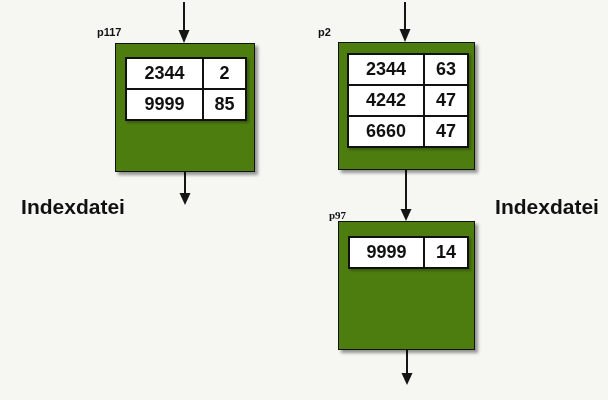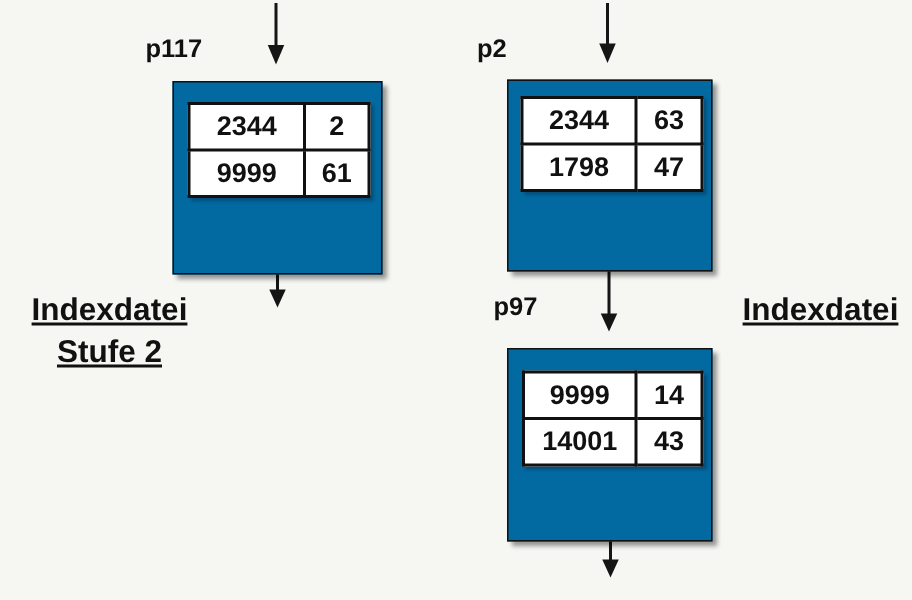--- a/index.html
+++ b/index.html
@@ -19,29 +19,28 @@
   .arrows {
     position: absolute;
     left: 0; top: 0;
     width: 608px; height: 400px;
     pointer-events: none;
   }
   .arrows line { stroke: #151515; stroke-width: 2; }
   .arrows polygon { fill: #151515; }
   .node-box {
     position: absolute;
-    background: #0369a1;
+    background: #4d7c0f;
     border: 1.5px solid #111;
     box-shadow: 3px 3px 3px rgba(0,0,0,0.40);
     box-sizing: border-box;
-    margin-top: 11px;
   }
   .node-label {
     position: absolute;
-    font-size: 17px;
+    font-size: 11px;
     font-weight: 600;
     line-height: 17px;
     white-space: nowrap;
   }
   .kv {
     position: absolute;
     border-collapse: collapse;
     background: #fff;
     box-shadow: 2px 2px 2px rgba(0,0,0,0.25);
   }
@@ -58,21 +57,21 @@
   }
   .caption {
     position: absolute;
     width: 124px;
     text-align: center;
     font-size: 21px;
     font-weight: 600;
     line-height: 28px;
     white-space: nowrap;
   }
-  .caption div { white-space: nowrap; text-decoration: underline; }
+  .caption div { white-space: nowrap; }
 </style>
 </head>
 <body>
 
 <div class="stage">
 
   <svg class="arrows" viewBox="0 0 608 400" xmlns="http://www.w3.org/2000/svg">
     <g>
       <line x1="184" y1="2" x2="184" y2="31"></line>
       <polygon points="178.5,30 189.5,30 184,43"></polygon>
@@ -102,67 +101,66 @@
           <col style="width:77px;">
           <col style="width:43px;">
         </colgroup>
       <tbody>
           <tr>
         <td>2344</td>
         <td>2</td>
       </tr>
       <tr>
         <td>9999</td>
-        <td>61</td>
+        <td>85</td>
       </tr>
     </tbody>
       </table>
   </div>
 
   <div class="node-label" style="left:318px; top:24px;">p2</div>
   <div class="node-box" style="left:338px; top:42px; width:137px; height:128px;">
     <table class="kv" style="left:8px; top:10px;">
       <colgroup>
           <col style="width:76px;">
           <col style="width:44px;">
         </colgroup>
       <tbody>
           <tr>
         <td>2344</td>
         <td>63</td>
       </tr>
       <tr>
-        <td>1798</td>
+        <td>4242</td>
+        <td>47</td>
+      </tr>
+      <tr>
+        <td>6660</td>
         <td>47</td>
       </tr>
     </tbody>
       </table>
   </div>
 
-  <div class="node-label" style="left:329px; top:196px;">p97</div>
+  <div class="node-label" style="left:329px; top:207px;font-family:Liberation Serif, serif;">p97</div>
   <div class="node-box" style="left:338px; top:221px; width:137px; height:129px;">
     <table class="kv" style="left:9px; top:14px;">
       <colgroup>
           <col style="width:75px;">
           <col style="width:44px;">
         </colgroup>
       <tbody>
           <tr>
         <td>9999</td>
         <td>14</td>
       </tr>
-      <tr>
-        <td>14001</td>
-        <td>43</td>
-      </tr>
     </tbody>
       </table>
   </div>
 
   <div class="caption" style="left:11px; top:193px;">
     <div>Indexdatei</div>
-    <div>Stufe 2</div>
   </div>
   <div class="caption" style="left:485px; top:193px;">
     <div>Indexdatei</div>
   </div>
 
 </div>
 
 </body></html>

